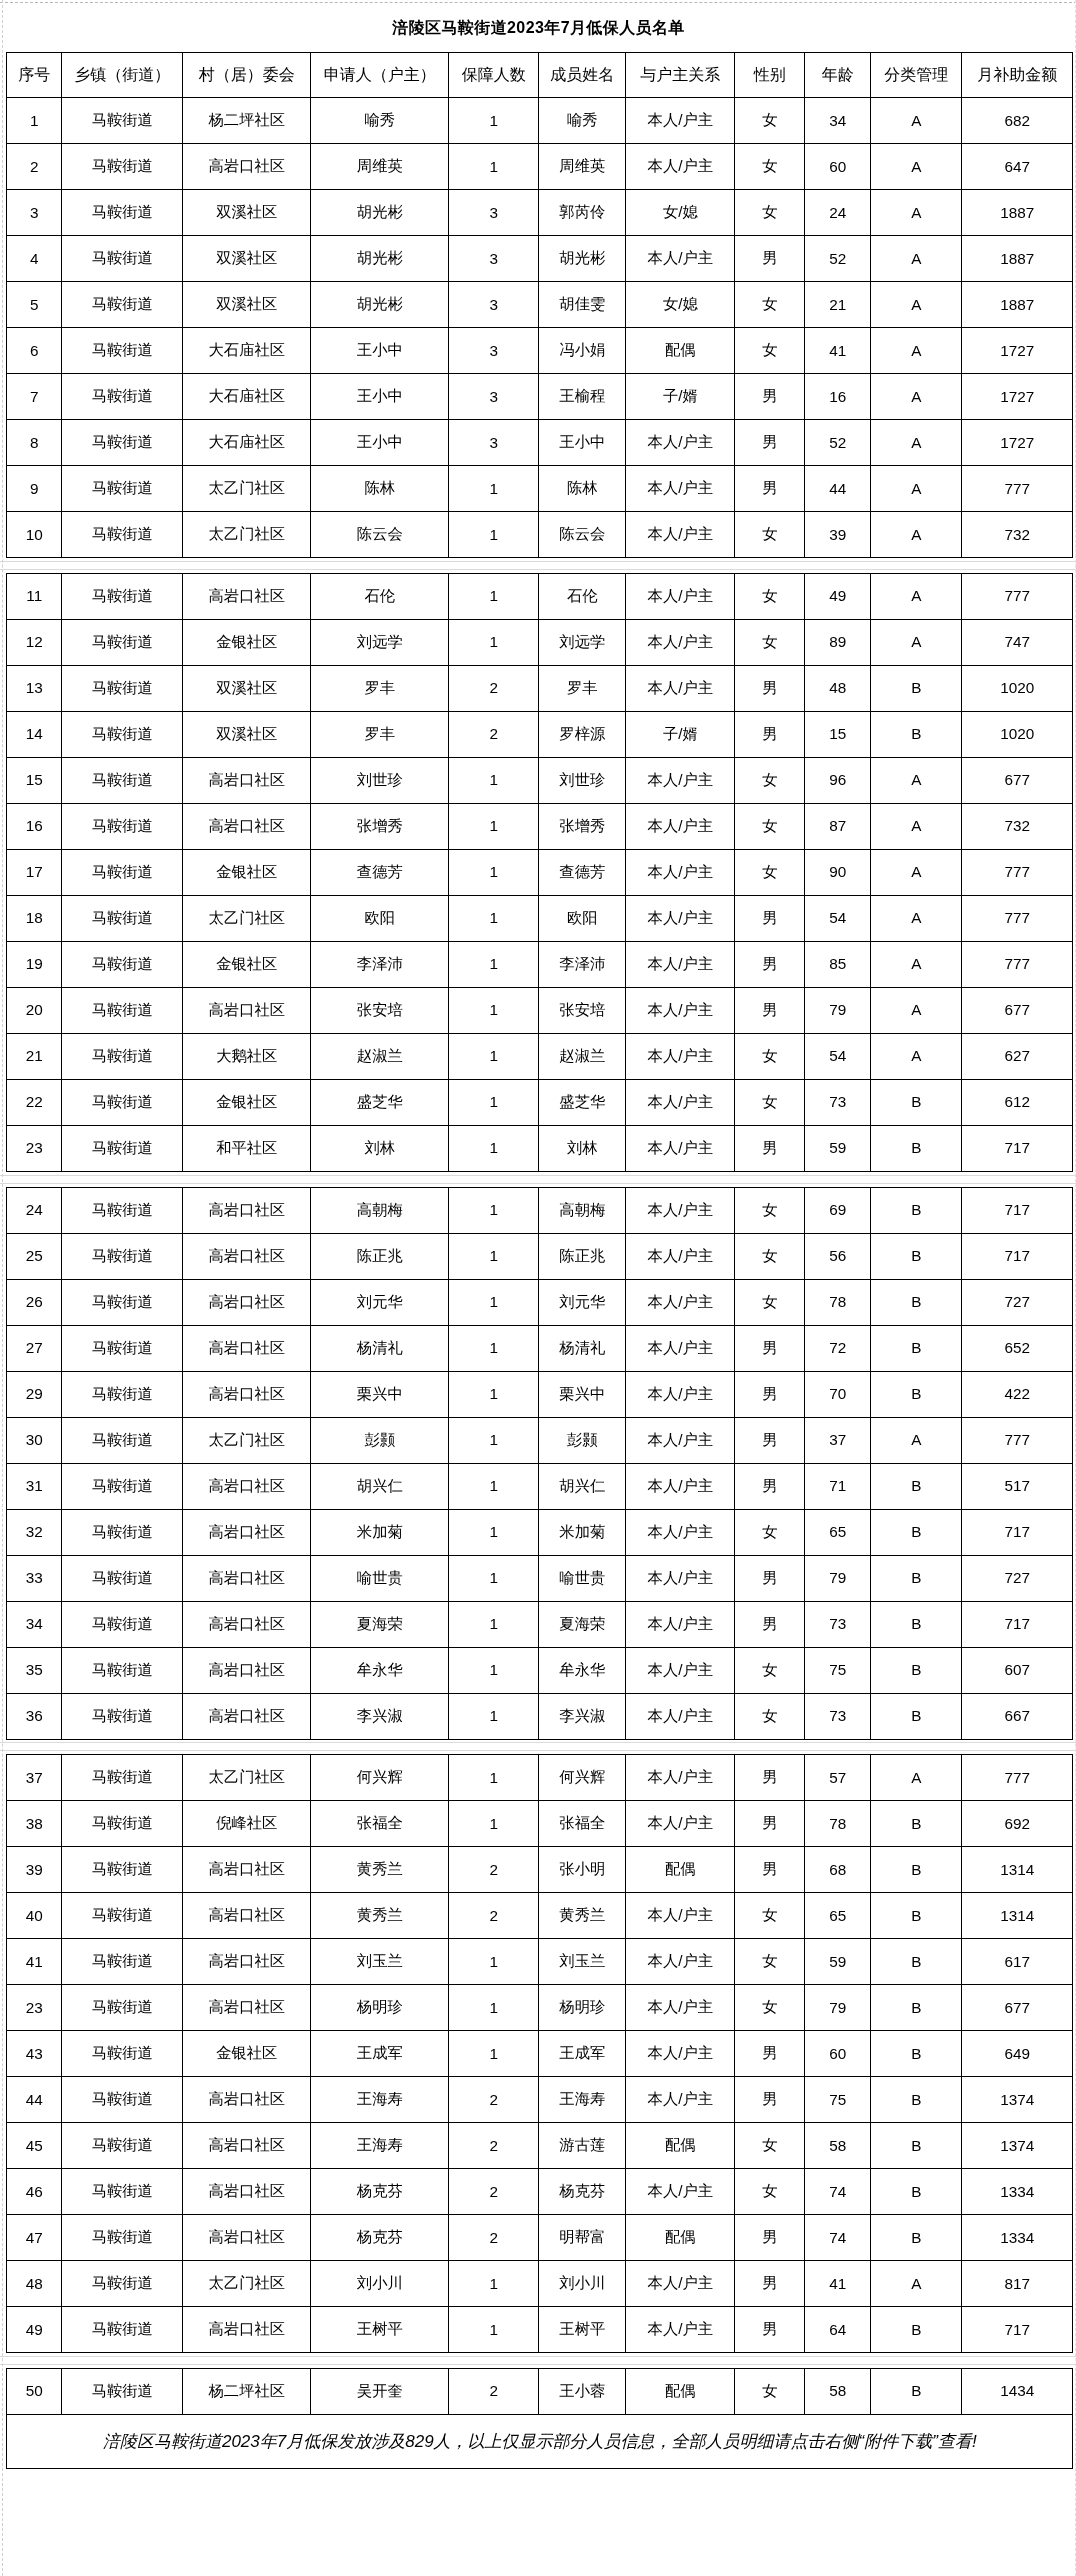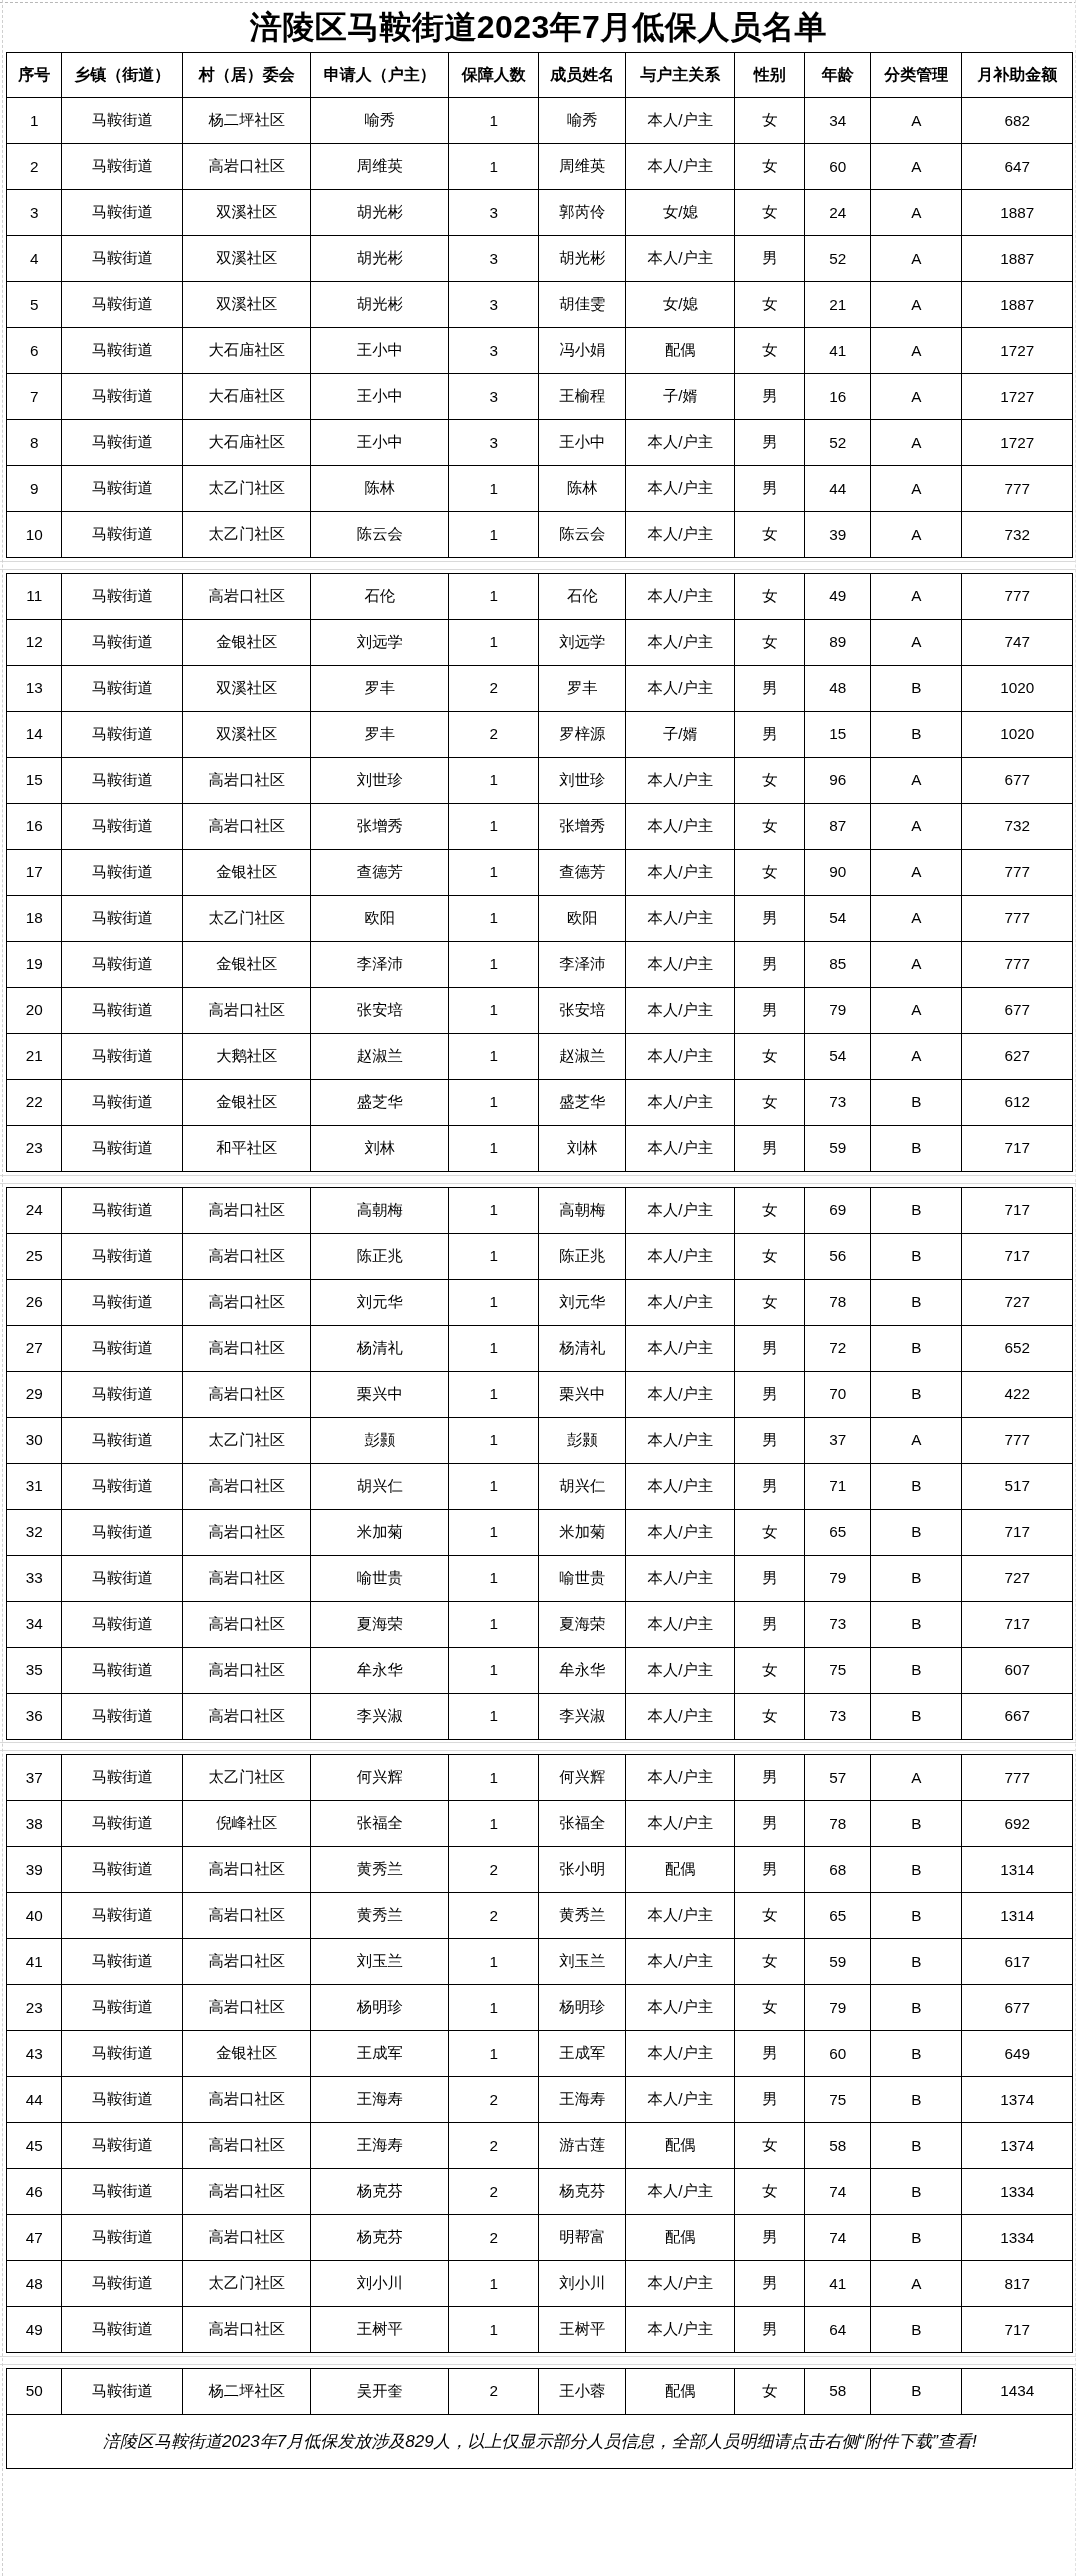--- a/index.html
+++ b/index.html
@@ -2,25 +2,25 @@
 <html style="font-size:14.4px"><head>
 <meta charset="utf-8">
 <style>
   html,body { margin:0; padding:0; background:#ffffff; }
   body { width:1077px; color:#000; font-family:"Liberation Sans", sans-serif; }
   .page { position:relative; width:1077px; min-height:2576px; background:#fff; overflow:hidden; }
   .dash-top { position:absolute; top:1.8px; left:0; width:1077px; border-top:0.9px dashed #b8b8b8; }
   .dash-left { position:absolute; top:0; left:1.8px; height:2576px; border-left:0.9px dashed #cfcfcf; }
   .dash-right { position:absolute; top:0; right:0.9px; height:2576px; border-left:0.9px dashed #e2e2e2; }
   .title { height:47px; padding-top:5.4px; line-height:45px; text-align:center;
-           font-size:32px; font-weight:bold; letter-spacing:0.4px; }
+           font-size:16px; font-weight:bold; letter-spacing:0.4px; }
   table { border-collapse:collapse; table-layout:fixed; width:1066px; margin-left:6.3px; background:#fff; }
   th, td { border:1.3px solid #000; text-align:center; vertical-align:middle;
            padding:0 1.8px; overflow:hidden; white-space:nowrap; }
-  th { height:44px; font-size:16px; font-weight:bold; }
+  th { height:44px; font-size:16px; font-weight:normal; }
   td { height:45px; font-size:15.3px; font-weight:normal; }
   td.footer-cell { height:53px; font-size:17px; white-space:normal;font-style:italic; }
   .gap { height:7.2px; margin:2.7px 0; border-top:0.9px solid #dadada; border-bottom:0.9px solid #dadada; }
 </style>
 </head>
 <body>
 
 <div class="page">
   <div class="dash-top"></div>
   <div class="dash-left"></div>

